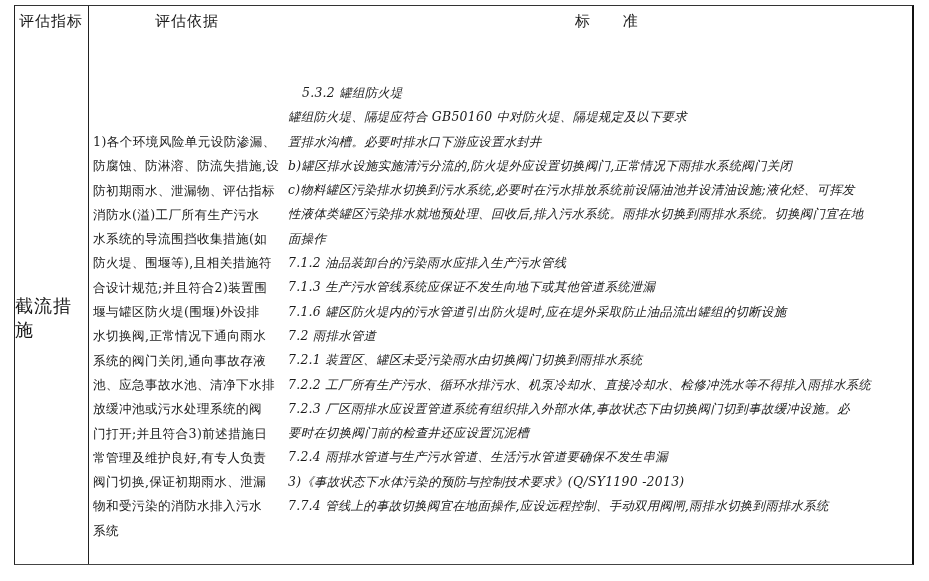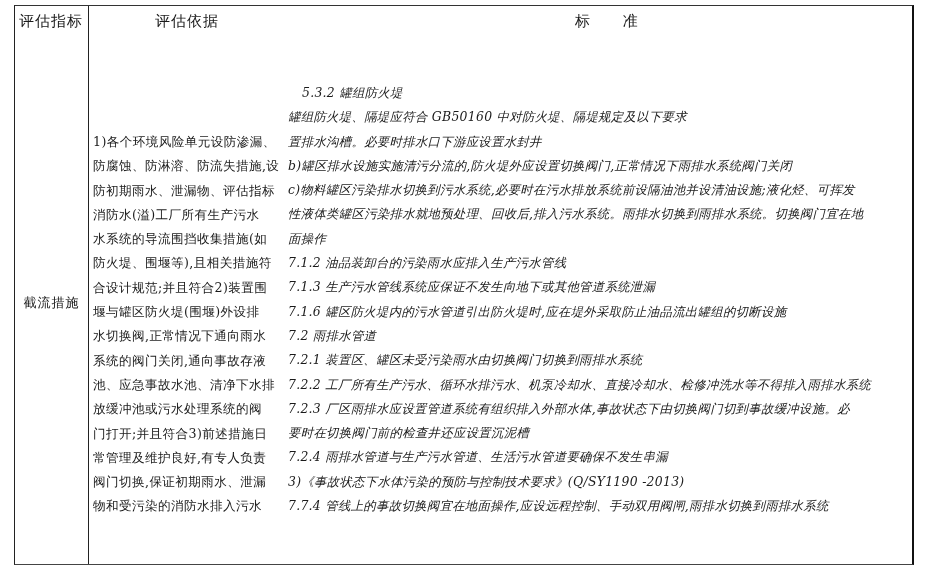--- a/index.html
+++ b/index.html
@@ -6,21 +6,21 @@
   body { width:929px; height:581px; position:relative; overflow:hidden;
          font-family: "DejaVu Serif", "Liberation Serif", serif; color:#1a1a1a; }
   .table { position:absolute; left:14px; top:5px; width:900px; height:560px;
            border-top:1.5px solid #333; border-left:1.5px solid #222;
            border-bottom:1.5px solid #444; border-right:2px solid #111; box-sizing:border-box; }
   .divider { position:absolute; left:73px; top:0; bottom:0; border-left:1.5px solid #222; }
   .hdr { position:absolute; top:6px; font-size:15px; letter-spacing:1px; }
   .h1 { left:4px; }
   .h2 { left:140px; }
   .h3 { left:560px; letter-spacing:14px; }
-  .indicator { position:absolute; left:0; width:73px; top:288px; text-align:center; font-size:13px; letter-spacing:1px; }
+  .indicator { position:absolute; left:0; width:73px; top:288px; font-size:18px; letter-spacing:1px; }
   .basis { position:absolute; left:78px; top:99px; width:196px; font-size:12.6px; line-height:24.3px;
            text-align:justify; text-align-last:left; letter-spacing:0.4px;margin-top:25px; }
   .basis-line { display:block; white-space:nowrap; }
   .std { position:absolute; left:273px; top:75px; width:628px; font-size:12.4px; line-height:24.3px;font-style:italic; }
   .std-line { display:block; white-space:nowrap; overflow:hidden; letter-spacing:0.3px; }
   .indent { padding-left:14px; }
 </style>
 </head>
 <body>
 
@@ -43,20 +43,21 @@
       <span class="basis-line">合设计规范;并且符合2)装置围</span>
       <span class="basis-line">堰与罐区防火堤(围堰)外设排</span>
       <span class="basis-line">水切换阀,正常情况下通向雨水</span>
       <span class="basis-line">系统的阀门关闭,通向事故存液</span>
       <span class="basis-line">池、应急事故水池、清净下水排</span>
       <span class="basis-line">放缓冲池或污水处理系统的阀</span>
       <span class="basis-line">门打开;并且符合3)前述措施日</span>
       <span class="basis-line">常管理及维护良好,有专人负责</span>
       <span class="basis-line">阀门切换,保证初期雨水、泄漏</span>
       <span class="basis-line">物和受污染的消防水排入污水</span>
+      <span class="basis-line">系统</span>
     </div>
   <div class="std" id="std">
       <span class="std-line indent">5.3.2 罐组防火堤</span>
       <span class="std-line">罐组防火堤、隔堤应符合 GB50160 中对防火堤、隔堤规定及以下要求</span>
       <span class="std-line">置排水沟槽。必要时排水口下游应设置水封井</span>
       <span class="std-line">b)罐区排水设施实施清污分流的,防火堤外应设置切换阀门,正常情况下雨排水系统阀门关闭</span>
       <span class="std-line">c)物料罐区污染排水切换到污水系统,必要时在污水排放系统前设隔油池并设清油设施;液化烃、可挥发</span>
       <span class="std-line">性液体类罐区污染排水就地预处理、回收后,排入污水系统。雨排水切换到雨排水系统。切换阀门宜在地</span>
       <span class="std-line">面操作</span>
       <span class="std-line">7.1.2 油品装卸台的污染雨水应排入生产污水管线</span>

